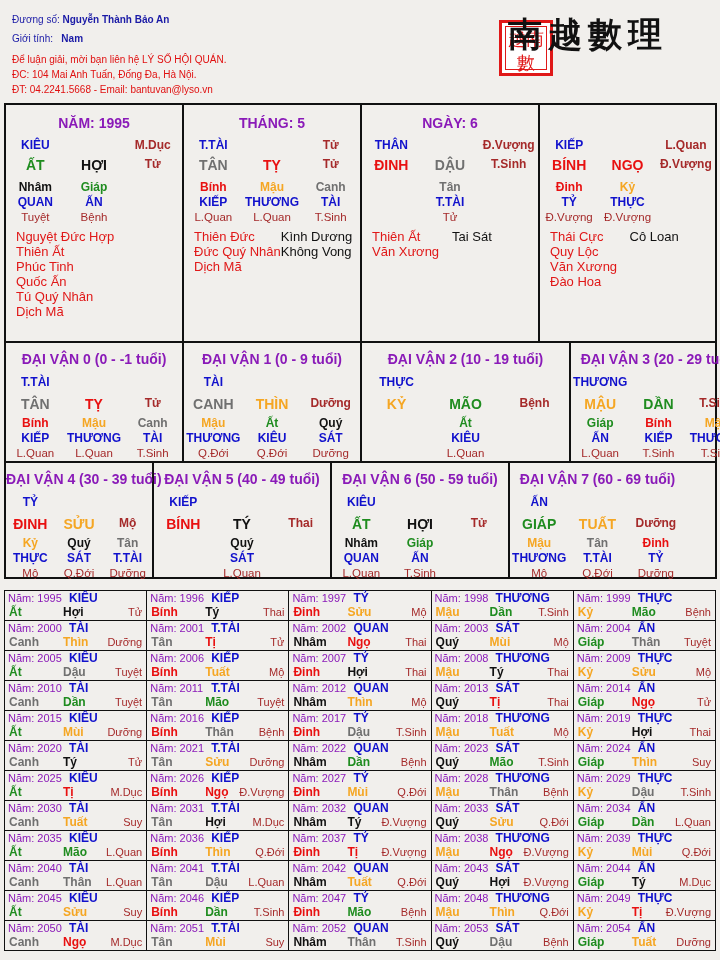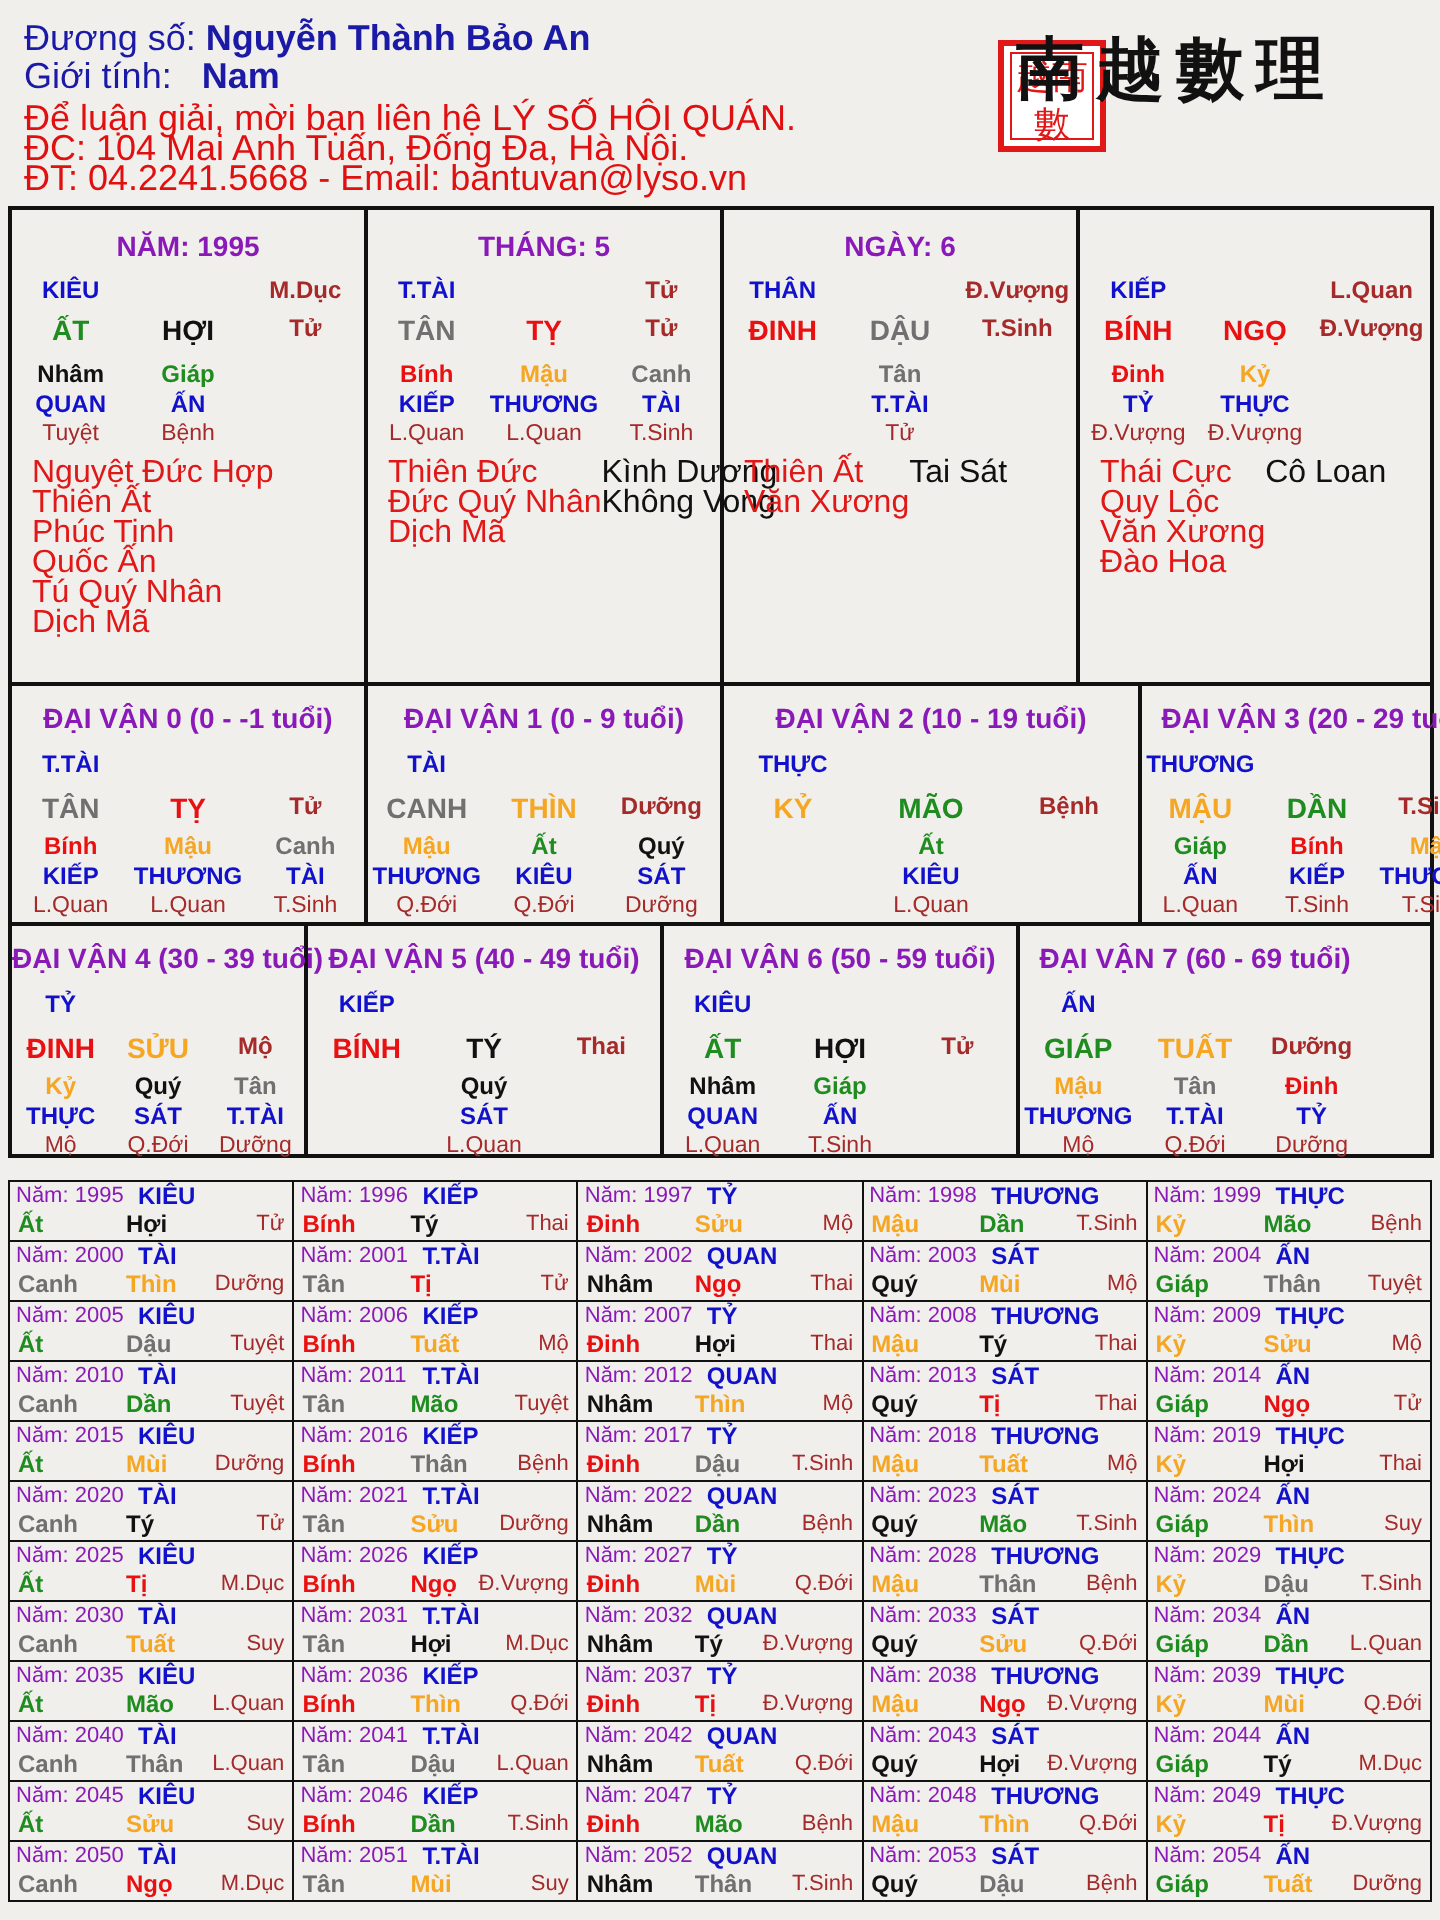--- a/index.html
+++ b/index.html
@@ -3,21 +3,21 @@
 <meta charset="utf-8">
 <style>
   * { box-sizing: border-box; margin: 0; padding: 0; }
   html, body { width: 720px; height: 960px; overflow: hidden; }
   body {
     background: #f1efec;
     font-family: "Liberation Sans", "DejaVu Sans", sans-serif;
     position: relative;
   }
   .header { position: absolute; left: 12px; top: 10px; width: 460px; }
-  .hdr-line { font-size: 18px; font-weight: bold; line-height: 19px; white-space: nowrap; }
+  .hdr-line { font-size: 10px; font-weight: bold; line-height: 19px; white-space: nowrap; }
   .hdr-name { color: #1a1aa6; font-weight: normal; }
   .hdr-name b { font-weight: bold; }
   .hdr-red { color: #e01010; line-height: 15px; font-weight: normal; }
   .hdr-gap { height: 4px; }
   .logo { position: absolute; left: 478px; top: 8px; width: 230px; height: 70px; }
   .seal {
     position: absolute; left: 21px; top: 12px; width: 54px; height: 56px;
     border: 3px solid #e01818; background: #fff;
   }
   .seal-inner { position: absolute; left: 3px; top: 3px; right: 3px; bottom: 3px; border: 1px solid #e01818;
@@ -41,21 +41,21 @@
   .cell-title { position: absolute; left: 0; right: 0; top: 10px; text-align: center;
     color: #8a1ab8; font-weight: bold; font-size: 14px; white-space: nowrap; }
   .dv-title { top: 8px; font-size: 14px; }
   .c3 { position: absolute; left: 0; right: 0; display: flex; }
   .c3 > span { flex: 1 1 0; text-align: center; white-space: nowrap; }
   .big { font-size: 14px; font-weight: bold; }
   .med { font-size: 12px; font-weight: bold; }
   .sm { font-size: 11.5px; }
   .stars { position: absolute; top: 124px; left: 10px; right: 6px; display: flex; }
   .stars .col { flex: 1 1 0; }
-  .star { font-size: 16px; line-height: 15px; white-space: nowrap; }
+  .star { font-size: 13px; line-height: 15px; white-space: nowrap; }
 
   
   .blue { color: #1111cc; }
   .darkred { color: #a52a2a; }
   .red { color: #e81010; }
   .green { color: #1f8c1f; }
   .orange { color: #f5a623; }
   .gray { color: #707070; }
   .black { color: #111; }
   .starred { color: #e01818; }

